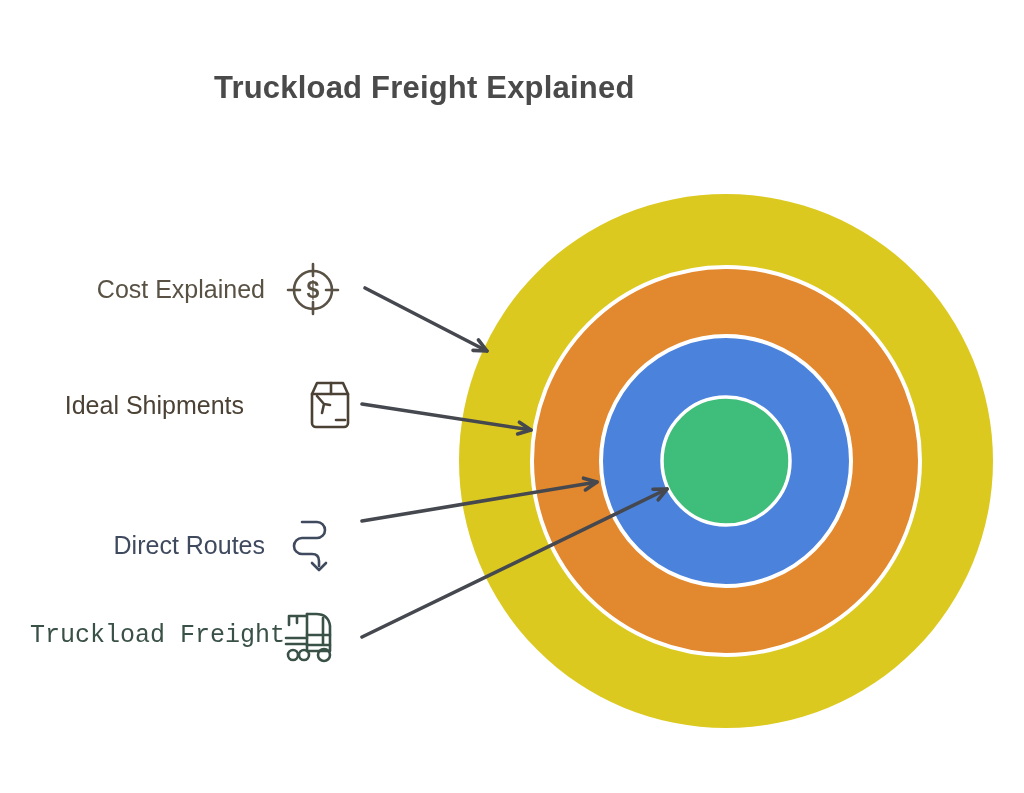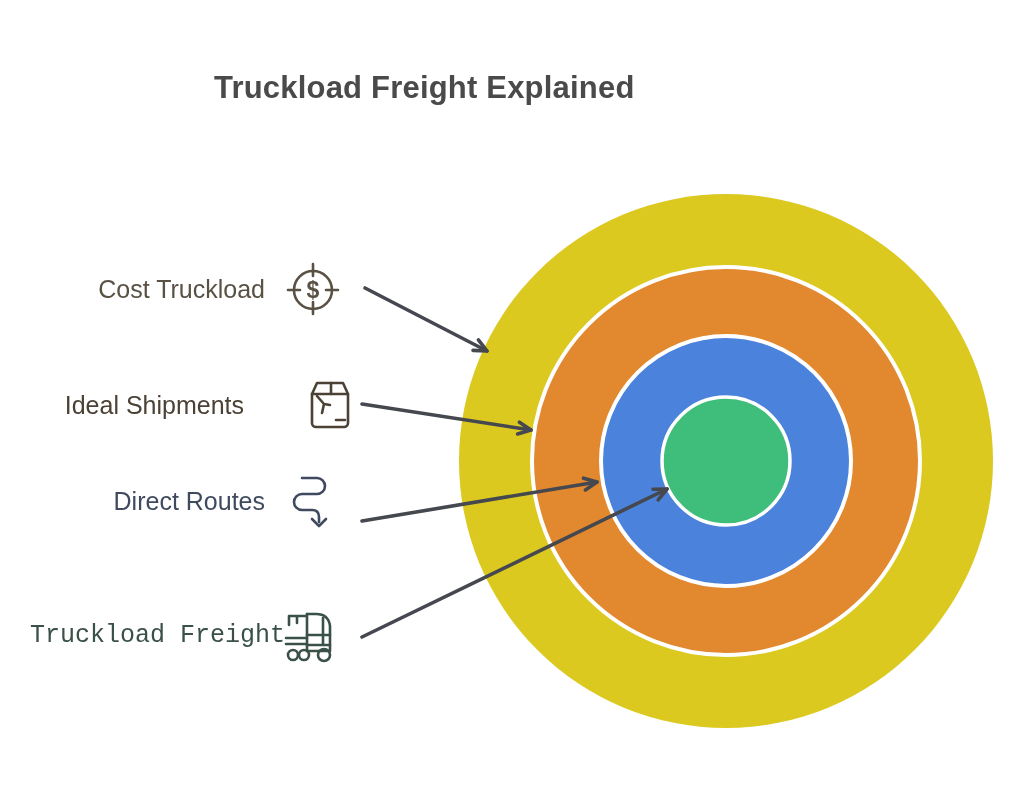--- a/index.html
+++ b/index.html
@@ -27,21 +27,21 @@
     display: flex; align-items: center; justify-content: center;
   }
   .icon-box svg { width: 60px; height: 60px; display: block; }
   .icon-stroke { fill: none; stroke: currentColor; stroke-width: 2.6;
     stroke-linecap: round; stroke-linejoin: round; }
   .icon-glyph { fill: currentColor; font-family: "Liberation Sans", sans-serif;
     font-size: 23px; font-weight: 700; }
 
   .row-1 { top: 257px; }
   .row-2 { top: 373px; }
-  .row-3 { top: 469px; }
+  .row-3 { top: 513px; }
   .row-4 { top: 603px; font-family: Liberation Mono, monospace; }
 </style>
 </head>
 <body>
 
 <div class="canvas">
 
   <h1 class="page-title" style="color: rgb(74, 74, 74);">Truckload Freight Explained</h1>
 
   <svg class="rings-svg" viewBox="0 0 1024 793">
@@ -64,21 +64,21 @@
         <path d="M585.4,489.9 L597,482 L583.5,478.2"></path>
       </g>
       <g>
         <line x1="362" y1="637" x2="667" y2="489"></line>
         <path d="M658.2,499.9 L667,489 L653,489.2"></path>
       </g>
     </g>
   </svg>
 
   <div class="legend-row row-1" style="color: rgb(88, 81, 68);">
-    <span class="label">Cost Truckload</span>
+    <span class="label">Cost Explained</span>
     <span class="icon-box">
       <svg viewBox="0 0 60 60">
         <g class="icon-stroke">
           <circle cx="30" cy="31" r="19"></circle>
           <path d="M30,5 v12 M30,43 v12 M5,31 h12 M43,31 h12"></path>
         </g>
         <text class="icon-glyph" x="30" y="39" text-anchor="middle">$</text>
       </svg>
     </span>
   </div>

